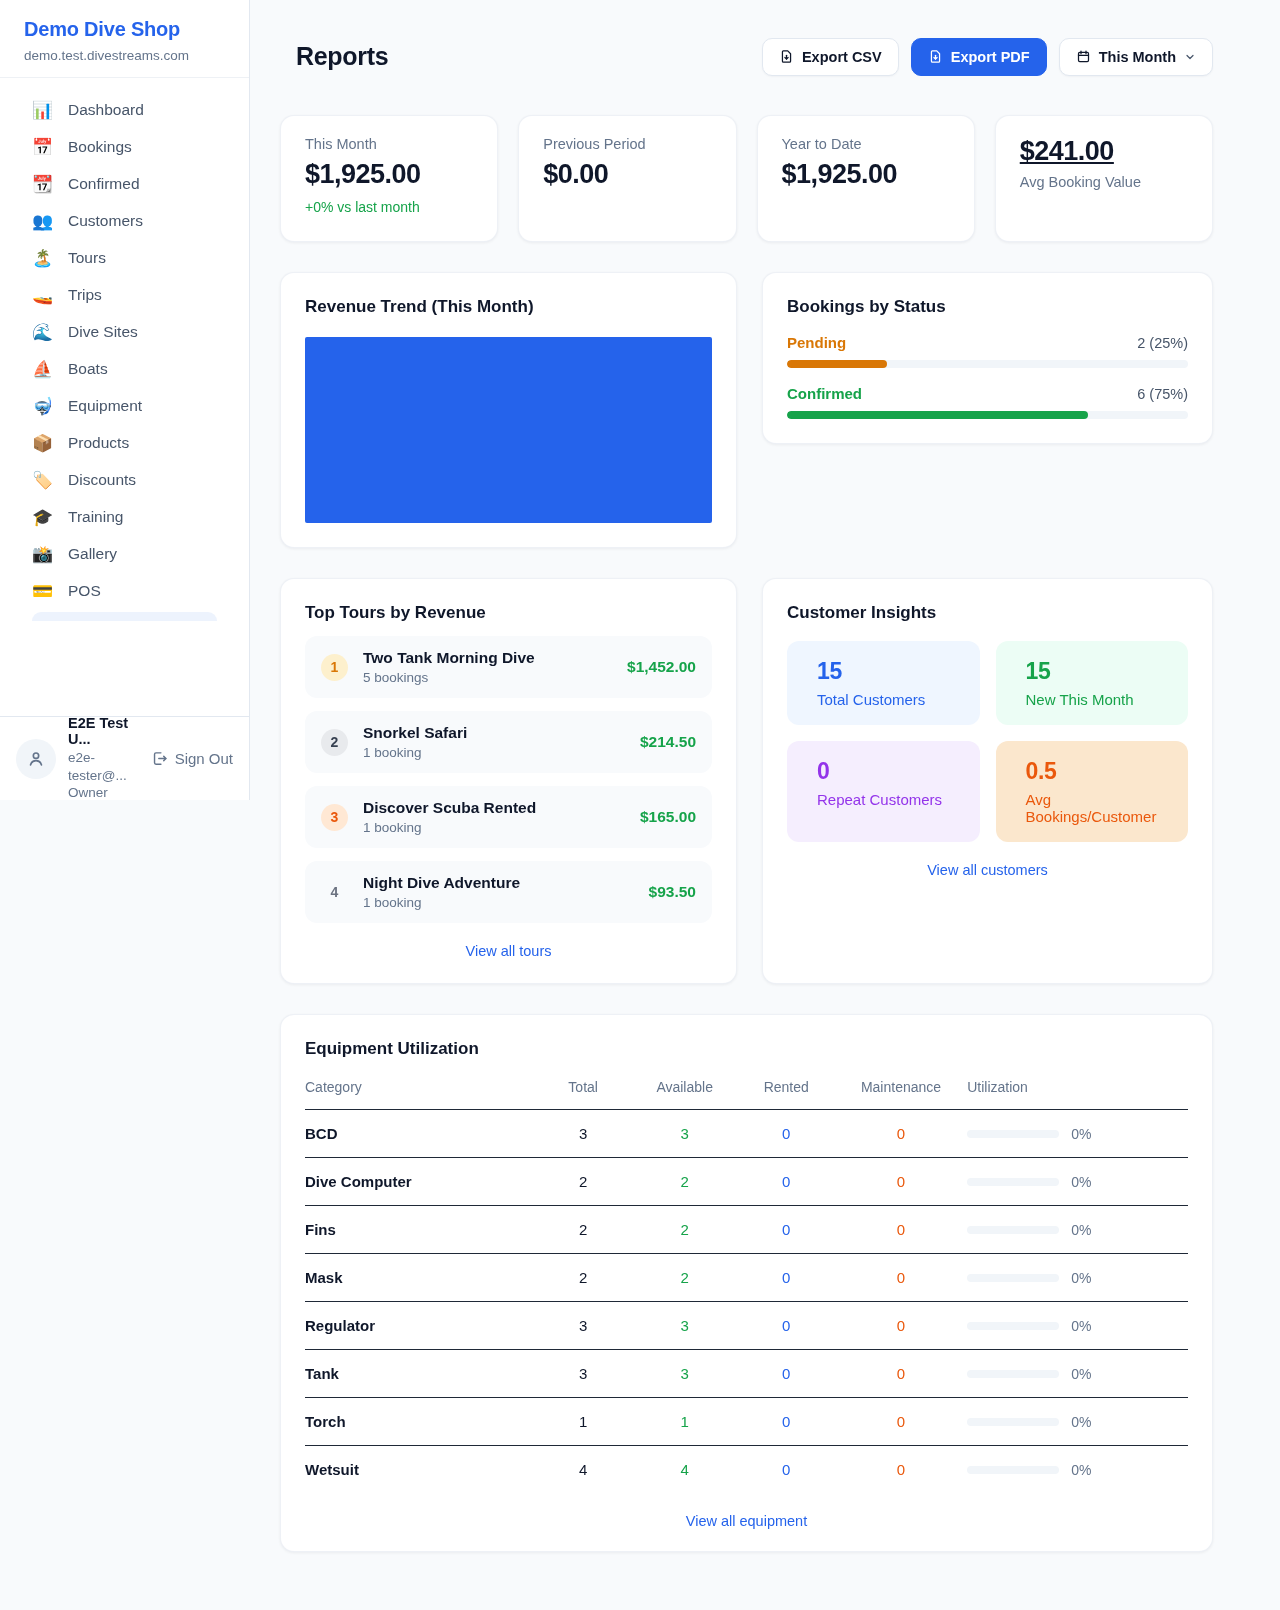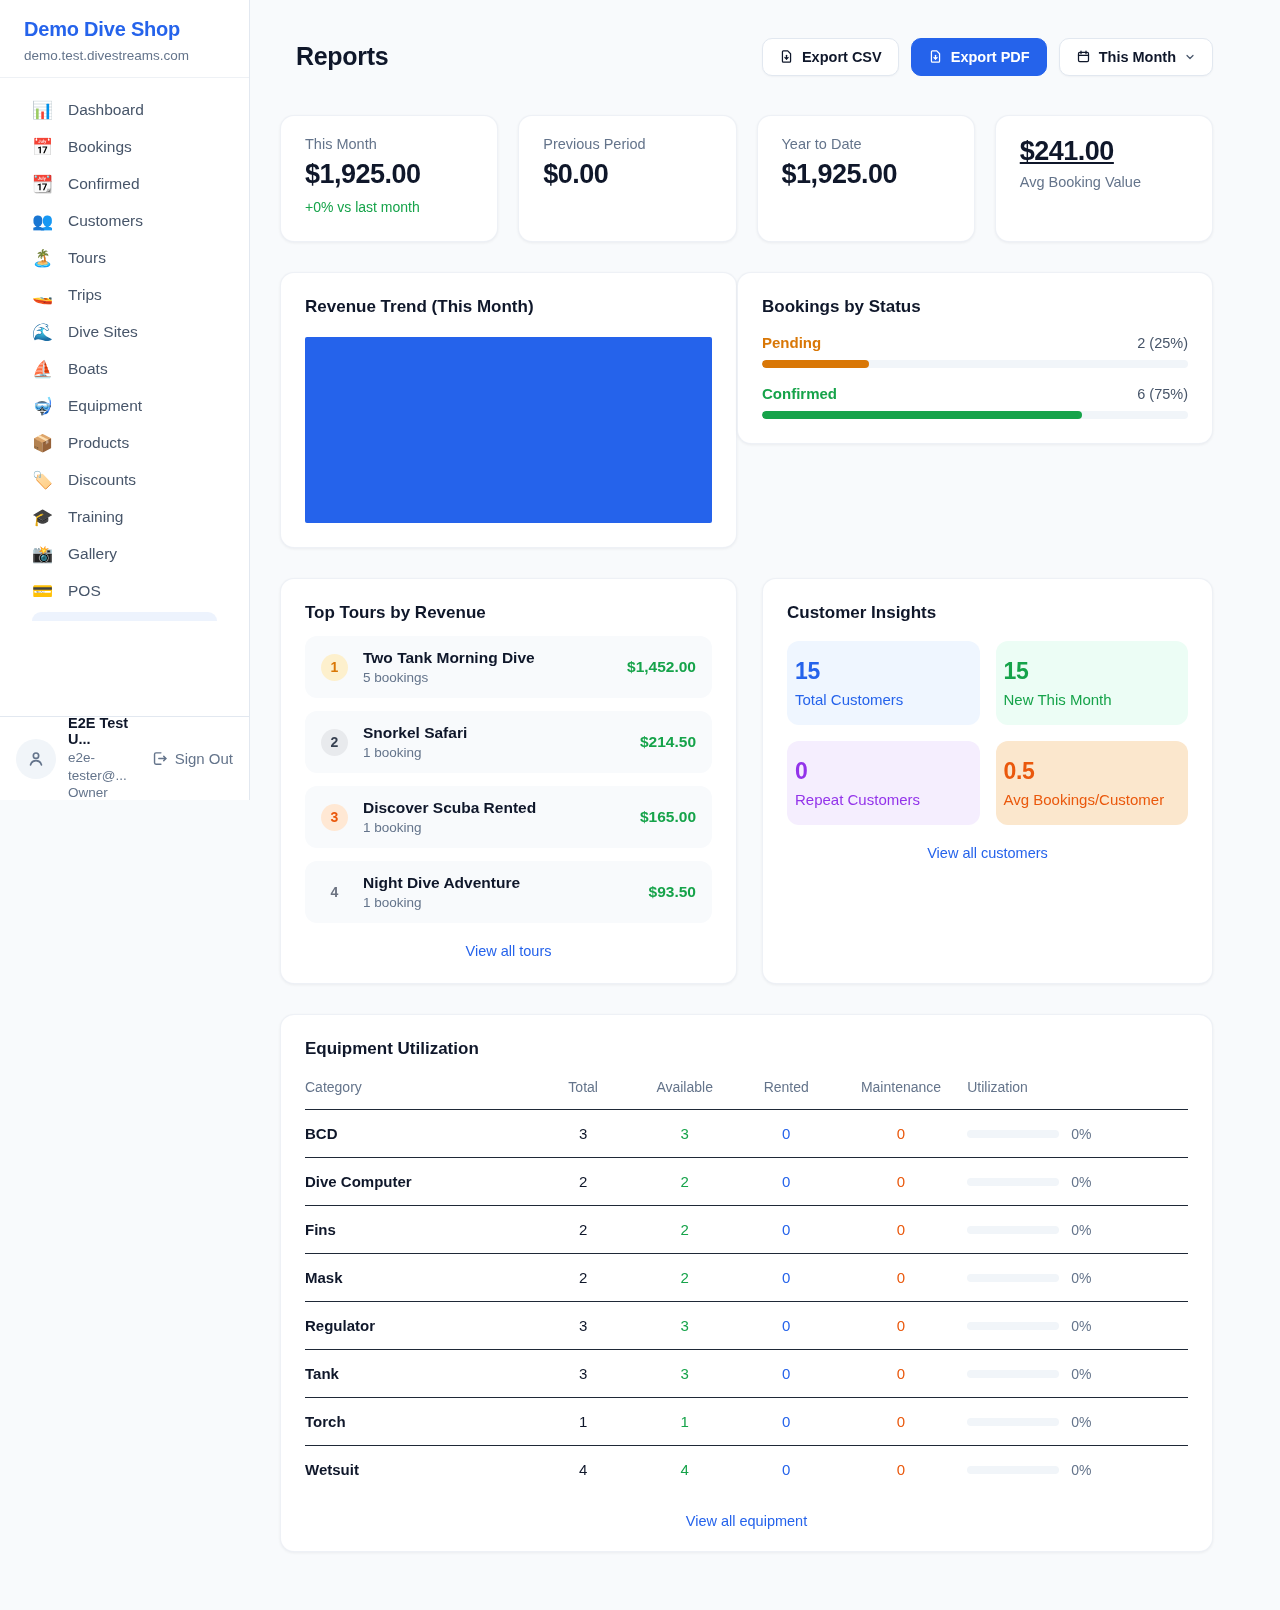--- a/index.html
+++ b/index.html
@@ -64,21 +64,21 @@
   
   .stats-row { display:flex; gap:20px; margin-bottom:30px; }
   .stat-card { flex:1; padding:20px 24px; height:127px; }
   .stat-label { font-size:14.5px; color:#64748b; }
   .stat-value { font-size:27px; font-weight:800; color:#0f172a; letter-spacing:-.5px; margin-top:7px; }
   .stat-delta { font-size:14px; color:#16a34a; margin-top:9px; }
   .stat-card.value-first .stat-value { margin-top:0;text-decoration:underline; }
   .stat-card.value-first .stat-label { margin-top:7px; }
 
   
-  .row2 { display:flex; align-items:flex-start; margin-bottom:30px; }
+  .row2 { display:flex; gap:25px; align-items:flex-start; margin-bottom:30px; }
   .chart-card { width:457px; padding:24px; }
   .card-title { font-size:17px; font-weight:700; color:#0f172a; margin:0; }
   .chart-block { height:186px; border-radius:2px; margin-top:20px; }
   .status-card { flex:1; padding:24px; }
   .status-row { margin-top:17px; }
   .status-top { display:flex; justify-content:space-between; align-items:baseline; margin-bottom:9px; }
   .status-name { font-size:15px; font-weight:700; }
   .status-count { font-size:14.5px; color:#475569; }
   .track { height:8px; background:#f1f5f9; border-radius:4px; overflow:hidden; }
   .fill { height:100%; border-radius:4px; }
@@ -95,21 +95,21 @@
     display:flex; align-items:center; justify-content:center;
     font-size:14px; font-weight:700;
   }
   .tour-name { font-size:15.5px; font-weight:700; color:#0f172a; }
   .tour-bookings { font-size:13.5px; color:#64748b; margin-top:3px; }
   .tour-amount { margin-left:auto; font-size:15.5px; font-weight:700; color:#16a34a; white-space:nowrap; }
   .view-link { display:block; text-align:center; color:#2563eb; font-size:14.5px; margin-top:20px; cursor:pointer; text-decoration:none; }
 
   .insights-card { flex:1; padding:24px; }
   .tiles { display:grid; grid-template-columns:1fr 1fr; gap:16px; margin-top:18px; }
-  .tile { border-radius:12px; padding:17px 8px; }
+  .tile { border-radius:12px; padding:17px 30px; }
   .tile-value { font-size:23px; font-weight:800; letter-spacing:-.3px; }
   .tile-label { font-size:15px; margin-top:6px; }
 
   
   .equipment-card { padding:24px 24px 22px; }
   table.equip { width:100%; border-collapse:collapse; margin-top:10px; }
   .equip th {
     font-size:14px; color:#64748b; font-weight:400; text-align:left;
     padding:10px 0 14px; border-bottom:1px solid #1f2937;
   }

